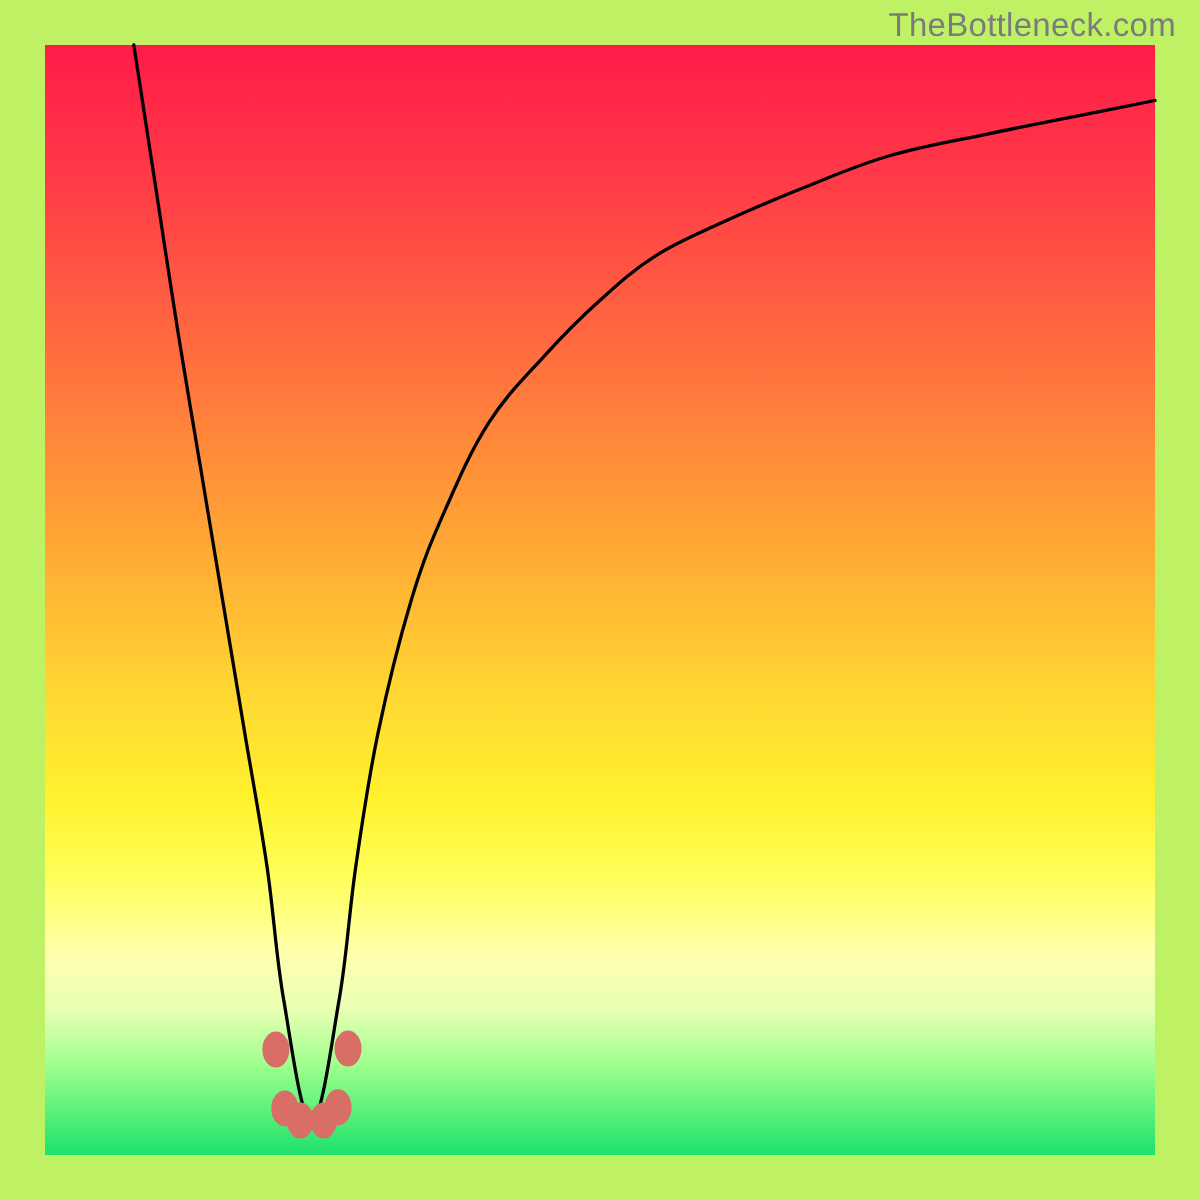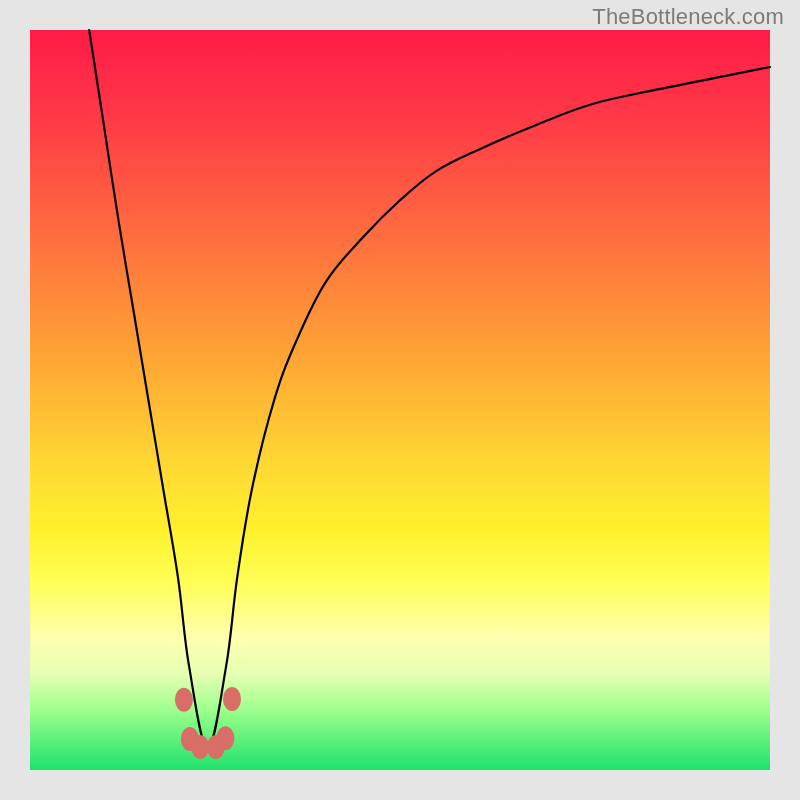--- a/index.html
+++ b/index.html
@@ -10,21 +10,21 @@
     background: #000;
     overflow: hidden;
     font-family: Arial, Helvetica, sans-serif;
   }
   .frame {
     position: absolute;
     top: 0;
     left: 0;
     width: 800px;
     height: 800px;
-    background: #e5e5e5;
+    background: #bef264;
   }
   .plot-area {
     position: absolute;
     left: 30px;
     top: 30px;
     width: 740px;
     height: 740px;
     
     background: linear-gradient(to bottom,
       #ff1b49 0%,

